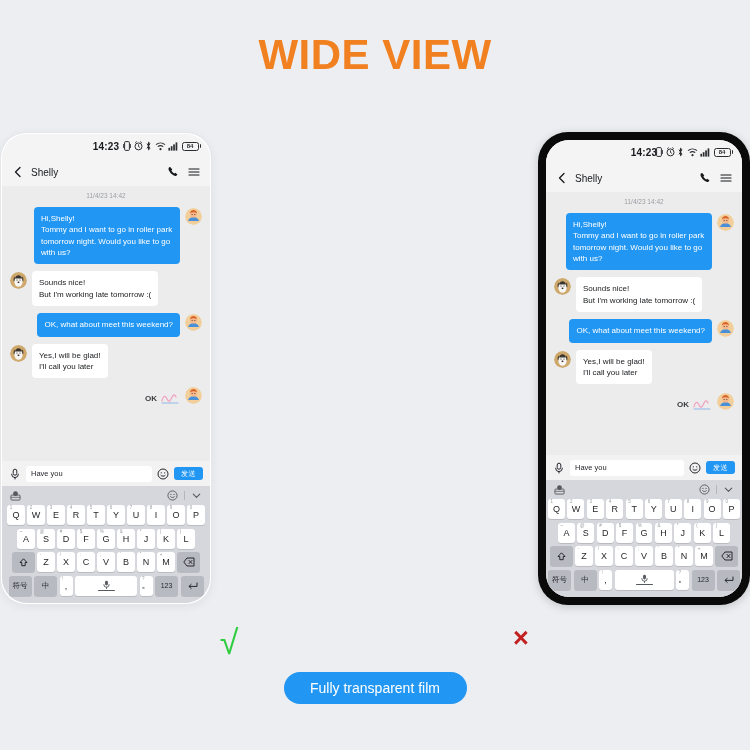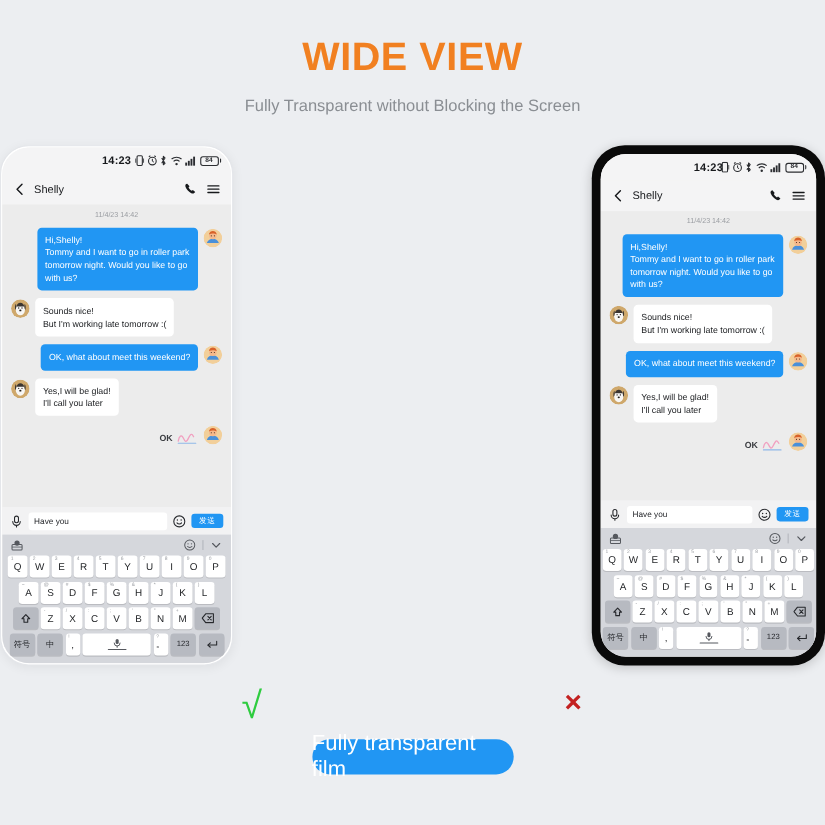--- a/index.html
+++ b/index.html
@@ -7,21 +7,21 @@
   body {
     background:#eceef1;
     font-family:"Liberation Sans", sans-serif;
     position:relative;
     overflow:hidden;
   }
 
   
   .header { text-align:center; padding-top:32px; }
   .title {
-    font-size:36px; font-weight:bold; color:#f18021;
+    font-size:42px; font-weight:bold; color:#f18021;
     letter-spacing:0.5px; line-height:1.1;
   }
   .subtitle {
     font-size:15px; color:#8a8e93; margin-top:16px; font-weight:400;
   }
 
   
   .phones {
     position:absolute; top:132px; left:0; width:750px;
     display:flex; justify-content:space-between; gap:80px;
@@ -193,31 +193,30 @@
   .tick { font-size:34px; color:#2ecc3f; line-height:1; font-weight:400; }
   .cross { font-size:27px; color:#c32121; line-height:1; font-weight:bold; }
 
   .pills {
     position:absolute; top:672px; left:0; width:750px;
     display:flex; justify-content:center; gap:80px;
   }
   .pill {
     width:183px; height:32px; border-radius:16px;
     display:flex; align-items:center; justify-content:center;
-    font-size:20px; color:#ffffff;
+    font-size:14px; color:#ffffff;
   }
   .pill.good { background:#2196f3; }
   .pill.bad  { background:#a3a3a3; }
 </style>
 </head>
 <body>
 
 <div class="header">
   <div class="title">WIDE VIEW</div>
-  <div class="subtitle">Fully Transparent without Blocking the Screen</div>
 </div>
 
 <div class="phones">
 
   <div class="phone transparent">
     <div class="screen">
 
       <div class="statusbar">
         <span class="status-time">14:23</span>
         <span class="status-icons">

